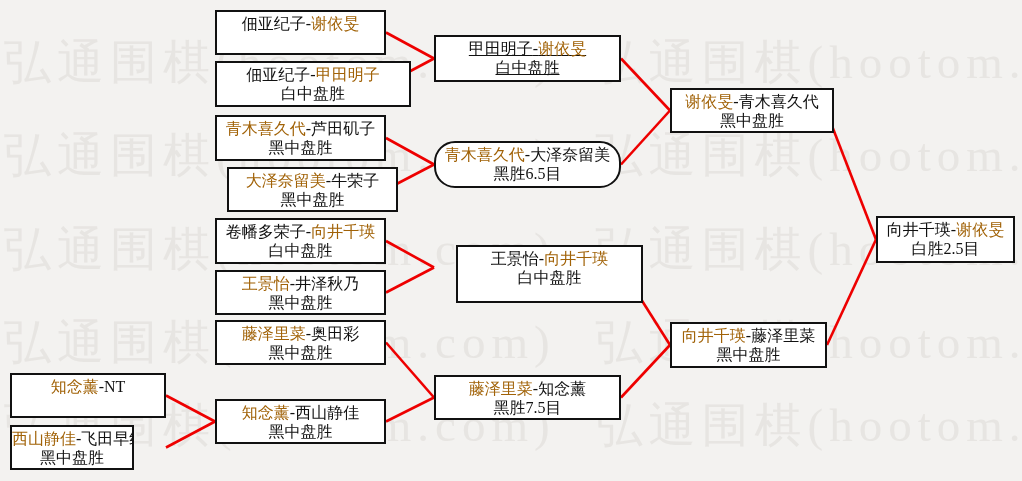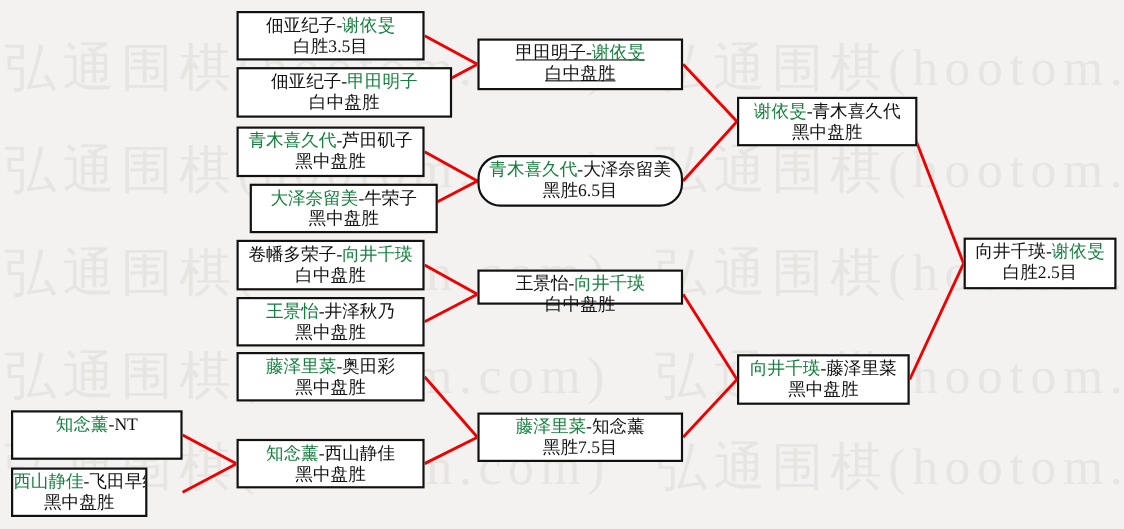--- a/index.html
+++ b/index.html
@@ -19,21 +19,21 @@
   }
   .wm-inst{margin-right:40px;}
   #connectors{position:absolute;left:0;top:0;z-index:1;}
   .match{
     position:absolute;box-sizing:border-box;
     background:#ffffff;border:2px solid #111111;
     text-align:center;font-size:16px;line-height:19px;
     padding-top:2px;color:#111111;z-index:2;
   }
   .players,.result{white-space:nowrap;overflow:hidden;}
-  .winner{color:#15803d;}
+  .winner{color:#a16207;}
 </style>
 </head>
 <body>
 
 <div id="stage">
   <div id="watermark-layer">
       <div class="wm-row" style="top: 33px; color: rgb(231, 229, 226);"><span class="wm-inst">弘通围棋(hootom.com)</span><span class="wm-inst">弘通围棋(hootom.com)</span></div>
       <div class="wm-row" style="top: 126px; color: rgb(231, 229, 226);"><span class="wm-inst">弘通围棋(hootom.com)</span><span class="wm-inst">弘通围棋(hootom.com)</span></div>
       <div class="wm-row" style="top: 220px; color: rgb(231, 229, 226);"><span class="wm-inst">弘通围棋(hootom.com)</span><span class="wm-inst">弘通围棋(hootom.com)</span></div>
       <div class="wm-row" style="top: 313px; color: rgb(231, 229, 226);"><span class="wm-inst">弘通围棋(hootom.com)</span><span class="wm-inst">弘通围棋(hootom.com)</span></div>
@@ -61,21 +61,20 @@
       <div class="match" style="left: 10px; top: 373px; width: 156px; height: 45px;">
         <div class="players"><span class="winner">知念薰</span>-<span>NT</span></div>
         <div class="result"></div>
       </div>
       <div class="match" style="left: 10px; top: 425px; width: 124px; height: 45px;">
         <div class="players"><span class="winner">西山静佳</span>-<span>飞田早纪</span></div>
         <div class="result">黑中盘胜</div>
       </div>
       <div class="match" style="left: 215px; top: 10px; width: 171px; height: 45px;">
         <div class="players"><span>佃亚纪子</span>-<span class="winner">谢依旻</span></div>
-        <div class="result">白胜3.5目</div>
       </div>
       <div class="match" style="left: 215px; top: 61px; width: 196px; height: 46px;">
         <div class="players"><span>佃亚纪子</span>-<span class="winner">甲田明子</span></div>
         <div class="result">白中盘胜</div>
       </div>
       <div class="match" style="left: 215px; top: 115px; width: 171px; height: 46px;">
         <div class="players"><span class="winner">青木喜久代</span>-<span>芦田矶子</span></div>
         <div class="result">黑中盘胜</div>
       </div>
       <div class="match" style="left: 215px; top: 167px; width: 171px; height: 45px; margin-left: 12px;">
@@ -99,21 +98,21 @@
         <div class="result">黑中盘胜</div>
       </div>
       <div class="match" style="left: 434px; top: 35px; width: 187px; height: 47px; text-decoration: underline;">
         <div class="players"><span>甲田明子</span>-<span class="winner">谢依旻</span></div>
         <div class="result">白中盘胜</div>
       </div>
       <div class="match" style="left: 434px; top: 141px; width: 187px; height: 47px; border-radius: 21px;">
         <div class="players"><span class="winner">青木喜久代</span>-<span>大泽奈留美</span></div>
         <div class="result">黑胜6.5目</div>
       </div>
-      <div class="match" style="left: 434px; top: 245px; width: 187px; height: 32px;">
+      <div class="match" style="left: 456px; top: 245px; width: 187px; height: 58px;">
         <div class="players"><span>王景怡</span>-<span class="winner">向井千瑛</span></div>
         <div class="result">白中盘胜</div>
       </div>
       <div class="match" style="left: 434px; top: 375px; width: 187px; height: 45px;">
         <div class="players"><span class="winner">藤泽里菜</span>-<span>知念薰</span></div>
         <div class="result">黑胜7.5目</div>
       </div>
       <div class="match" style="left: 670px; top: 88px; width: 164px; height: 45px;">
         <div class="players"><span class="winner">谢依旻</span>-<span>青木喜久代</span></div>
         <div class="result">黑中盘胜</div>

